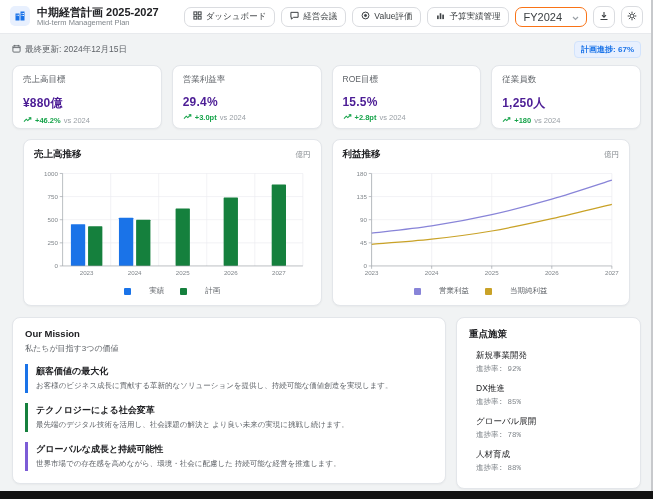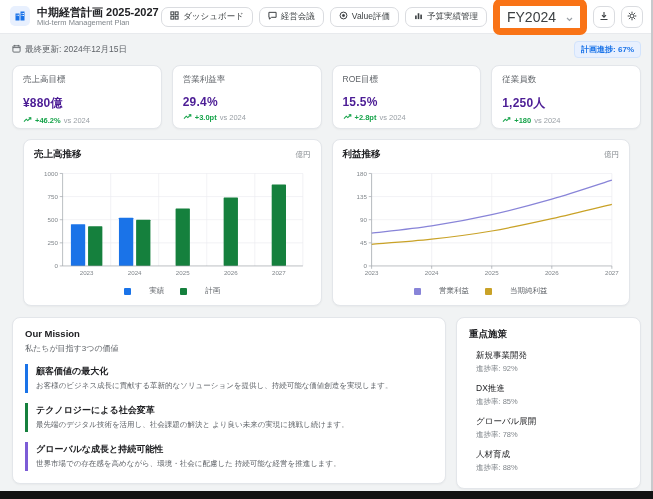--- a/index.html
+++ b/index.html
@@ -14,22 +14,22 @@
   .brand { display:flex; align-items:center; gap:7px; }
   .brand-icon { width:20px; height:20px; background:#e8f0fe; border-radius:5px;
     display:flex; align-items:center; justify-content:center; flex:0 0 auto; }
   .brand-title { font-size:11px; font-weight:bold; color:#202124; line-height:1.15; }
   .brand-sub { font-size:7.5px; color:#80868b; line-height:1.2; }
   .topnav { display:flex; align-items:center; gap:6px; }
   .nav-btn { display:flex; align-items:center; gap:4px; border:1px solid #dadce0;
     border-radius:7px; background:#fff; padding:3px 8px; font-size:8.5px; color:#3c4043;
     white-space:nowrap; cursor:pointer; }
   .fy-select { display:flex; align-items:center; justify-content:space-between; gap:10px;
-    border:7px solid #f97316; border-radius:7px; background:#fff; padding:3px 7px;
-    font-size:14px; color:#3c4043; min-width:64px; cursor:pointer; }
+    border:1px solid #f97316; border-radius:7px; background:#fff; padding:3px 7px;
+    font-size:11px; color:#3c4043; min-width:64px; cursor:pointer; }
   .icon-btn { width:22px; height:22px; border:1px solid #dadce0; border-radius:7px;
     background:#fff; display:flex; align-items:center; justify-content:center; cursor:pointer; }
   
   .statusbar { display:flex; justify-content:space-between; align-items:center;
     padding:7px 12px 7px; }
   .last-updated { display:flex; align-items:center; gap:4px; font-size:8.5px; color:#5f6368; }
   .progress-badge { font-size:8px; color:#1a73e8; background:#e8f0fe;
     border:1px solid #d2e3fc; border-radius:4px; padding:2px 6px; font-weight:bold; }
   
   .kpi-row { display:flex; gap:10px; padding:0 12px; }
@@ -56,21 +56,21 @@
   .mission-card { flex:1; padding:10px 12px 12px; min-height:150px; }
   .mission-title { font-size:9.5px; font-weight:bold; color:#202124; }
   .mission-sub { font-size:8px; color:#5f6368; margin-top:4px; }
   .mission-item { border-left:3px solid #1a73e8; padding:1px 0 2px 8px; margin-top:10px; }
   .mission-item-title { font-size:9px; font-weight:bold; color:#202124; }
   .mission-item-desc { font-size:7.5px; color:#5f6368; margin-top:3px; line-height:1.35; }
   .initiatives-card { width:185px; flex:0 0 auto; padding:10px 12px; height:172px; }
   .init-title { font-size:9.5px; font-weight:bold; color:#202124; }
   .init-item { margin-top:9px; padding-left:7px; }
   .init-name { font-size:8.5px; font-weight:normal; color:#202124; }
-  .init-progress { font-size:7.5px; color:#80868b; margin-top:2px; }
+  .init-progress { font-size:7.5px; color:#80868b; margin-top:2px;font-family:Liberation Mono, monospace; }
   
   .edge-bottom { position:absolute; left:0; right:0; bottom:0; height:8px; background:#121212; }
   .edge-right { position:absolute; top:0; right:0; bottom:0; width:2px; background:#c7c9cc; }
 </style>
 </head>
 <body>
 
 <div class="topbar">
   <div class="brand">
     <span class="brand-icon">

